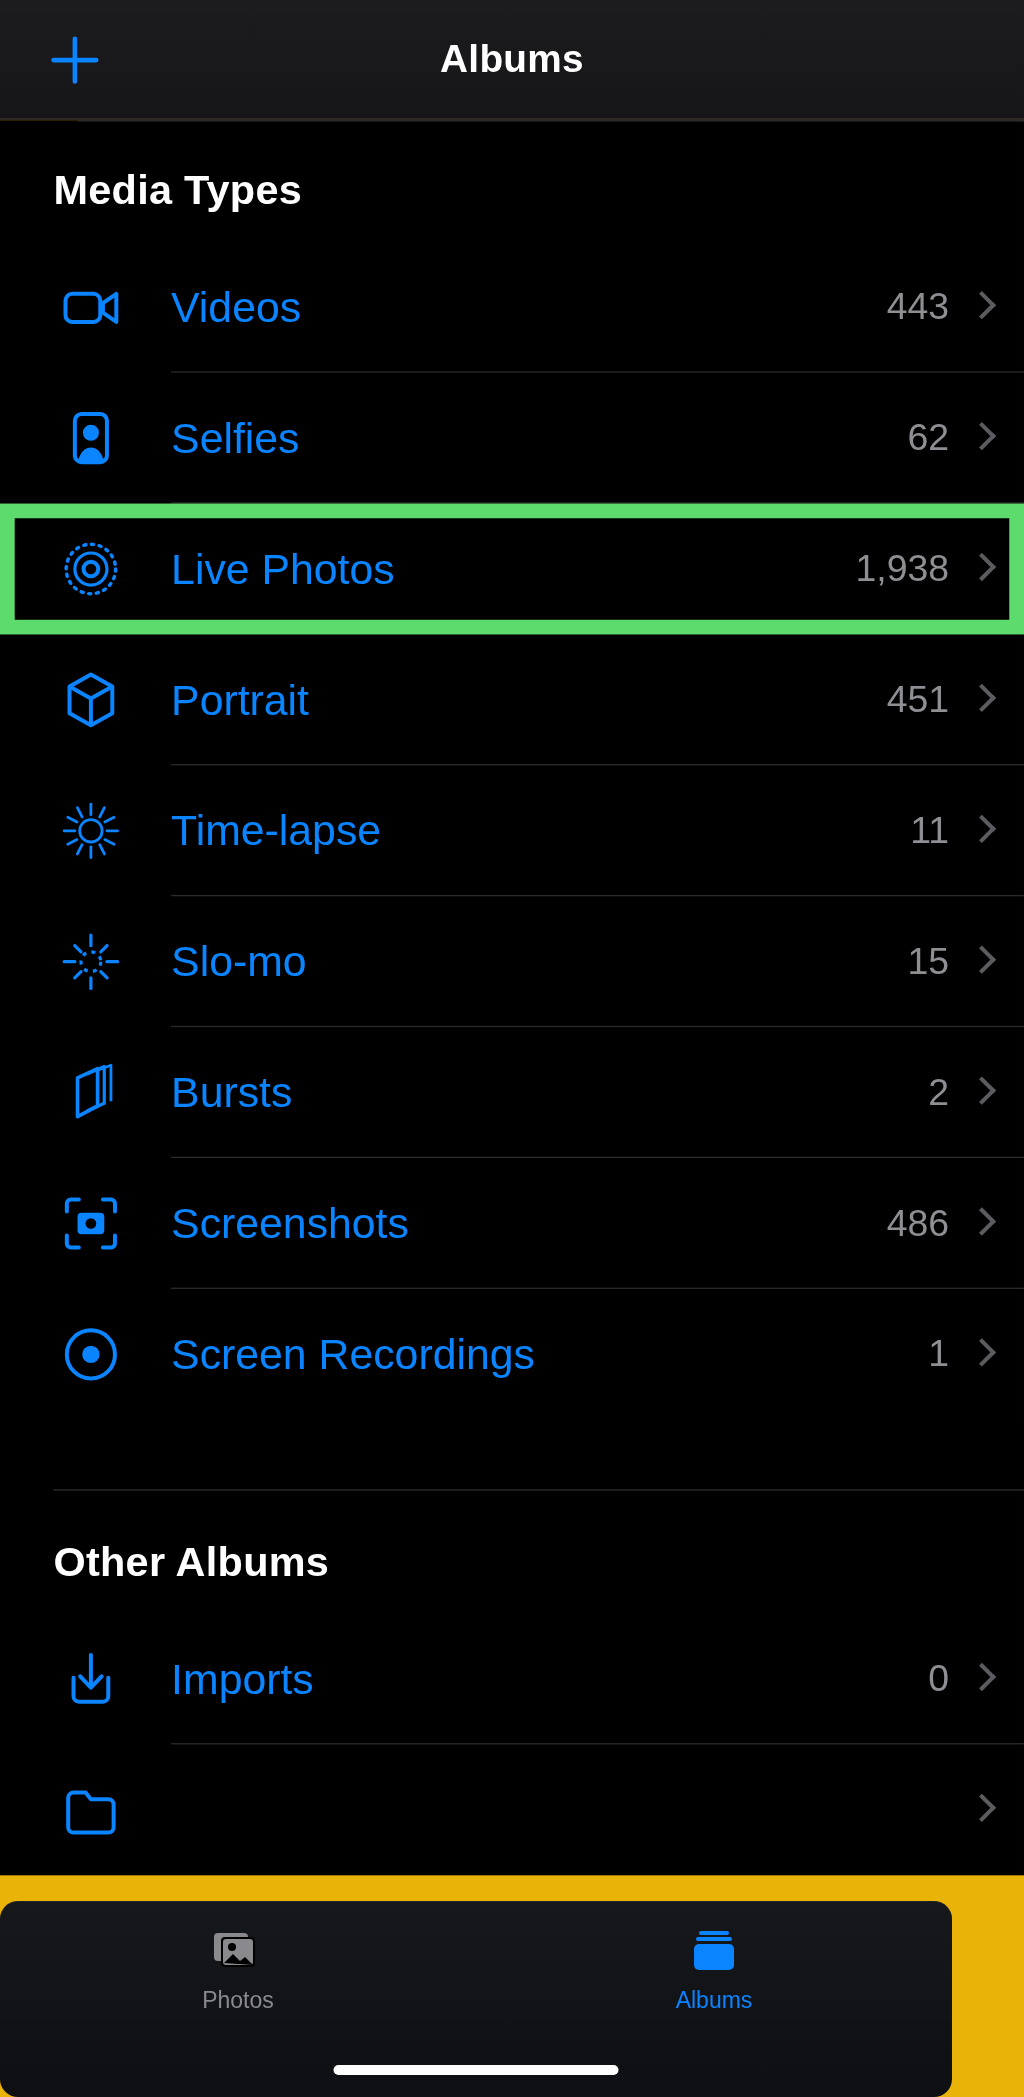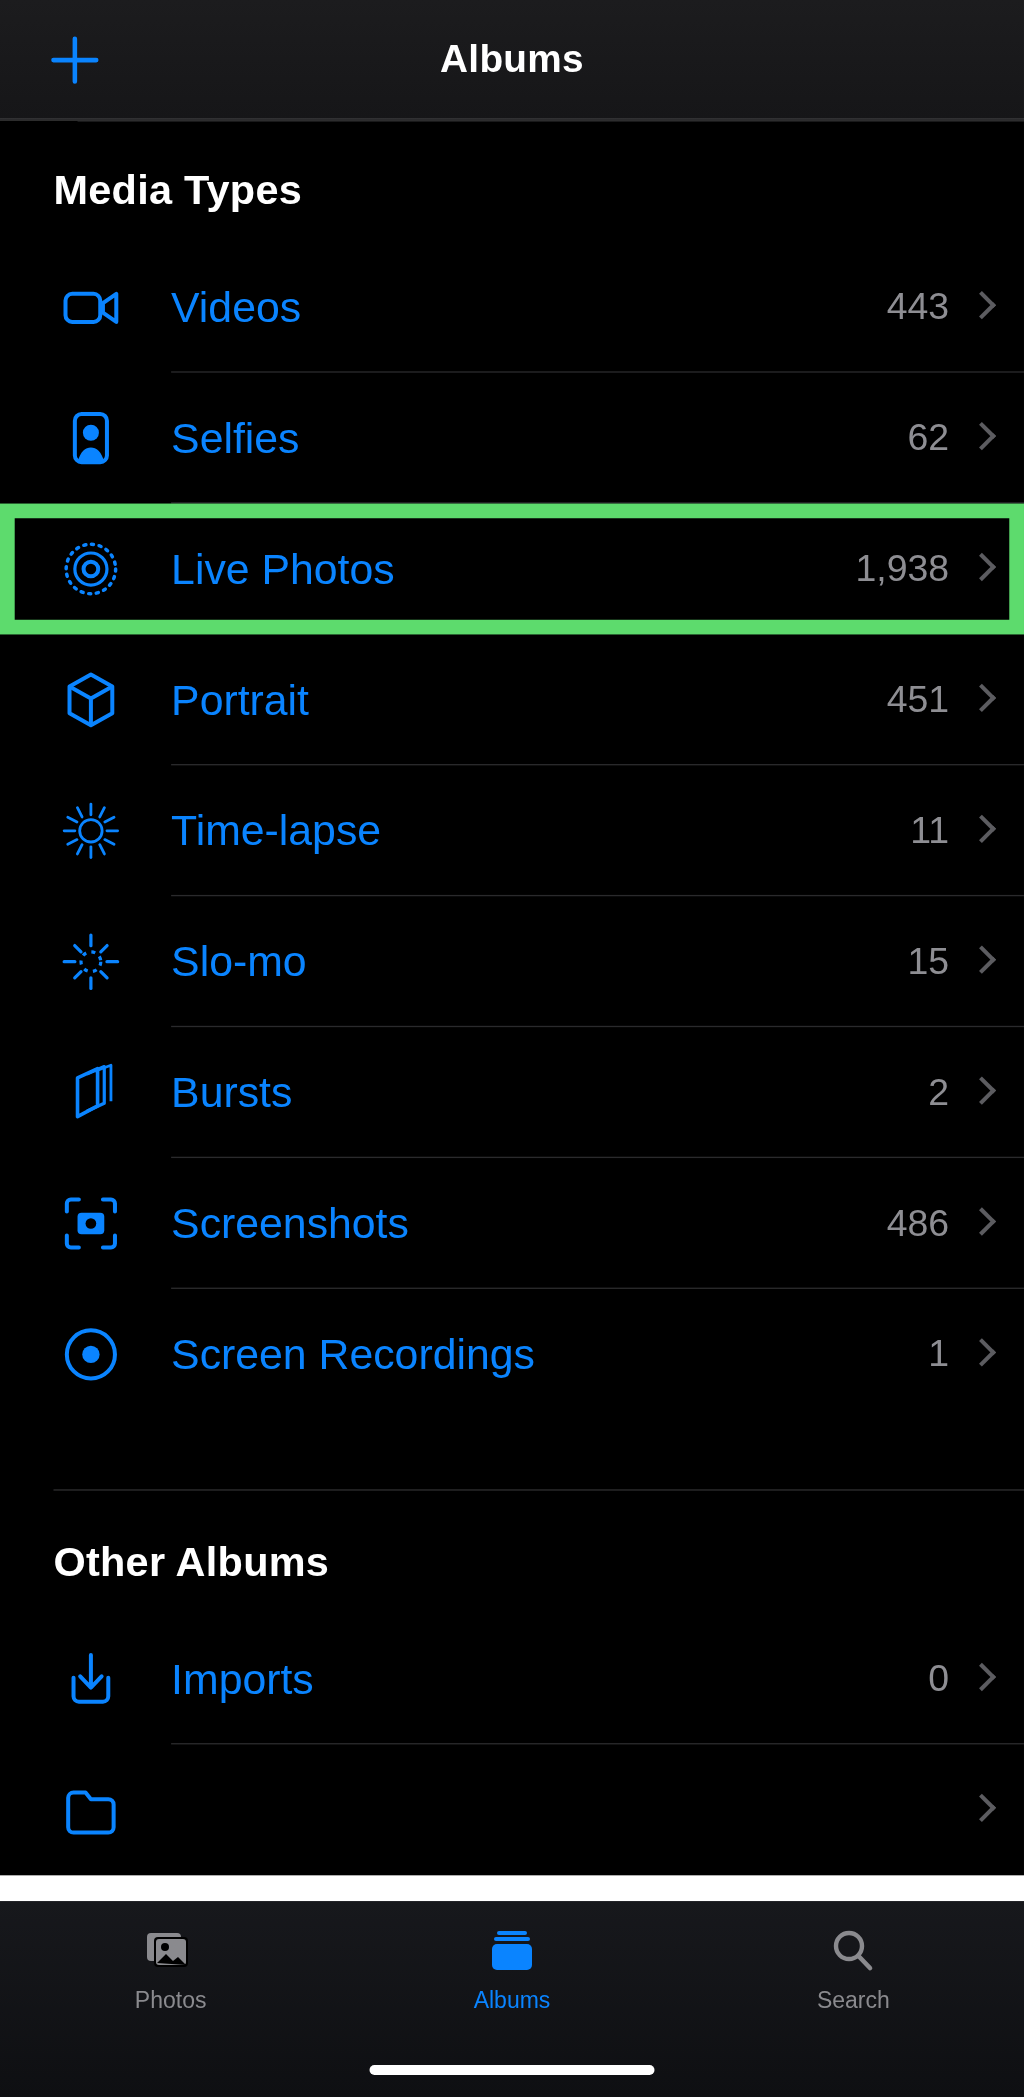--- a/index.html
+++ b/index.html
@@ -11,21 +11,21 @@
     width: 1024px;
     height: 2097px;
     font-family: "Liberation Sans", sans-serif;
     overflow: hidden;
     position: relative;
   }
   .phone {
     position: relative;
     width: 1024px;
     height: 2097px;
-    background: #ffffff;
+    background: #eab308;
     display: flex;
     flex-direction: column;
     
   }
   .scale-wrap {
     position: absolute;
     left: 0; top: 0;
     width: 766px;
     height: 1570px;
     transform: scale(1.3368, 1.3357);
@@ -153,28 +153,29 @@
     background: #2e2e30;
     margin-left: 40px;
     margin-right: 0;
   }
 
   
   .tabbar {
     position: absolute;
     left: 0;
     bottom: 0;
-    width: 1024px;
+    width: 952px;
     height: 196px;
     background: linear-gradient(180deg, #17181c 0%, #0e0f12 100%);
     border-top: 1px solid #242529;
     display: flex;
     align-items: flex-start;
     padding-top: 22px;
     box-sizing: border-box;
+    border-radius: 18px;
   }
   .tab {
     flex: 1;
     display: flex;
     flex-direction: column;
     align-items: center;
     gap: 9px;
     cursor: pointer;
   }
   .tab-icon {
@@ -418,25 +419,16 @@
       <div class="tab-icon">
         <svg width="50" height="50" viewBox="0 0 50 50">
           <rect x="10" y="5" width="30" height="4" rx="2" fill="#0a84ff"></rect>
           <rect x="7" y="11" width="36" height="4" rx="2" fill="#0a84ff"></rect>
           <rect x="5" y="18" width="40" height="26" rx="5" fill="#0a84ff"></rect>
         </svg>
       </div>
       <div class="tab-label">Albums</div>
     </div>
 
-    <div class="tab">
-      <div class="tab-icon">
-        <svg width="50" height="50" viewBox="0 0 50 50">
-          <circle cx="21" cy="20" r="13" fill="none" stroke="#8a8a8e" stroke-width="4.4"></circle>
-          <line x1="30.5" y1="30" x2="42" y2="42" stroke="#8a8a8e" stroke-width="4.6" stroke-linecap="round"></line>
-        </svg>
-      </div>
-      <div class="tab-label">Search</div>
-    </div>
 
     <div class="home-indicator"></div>
   </div>
 </div>
 
 </body></html>

